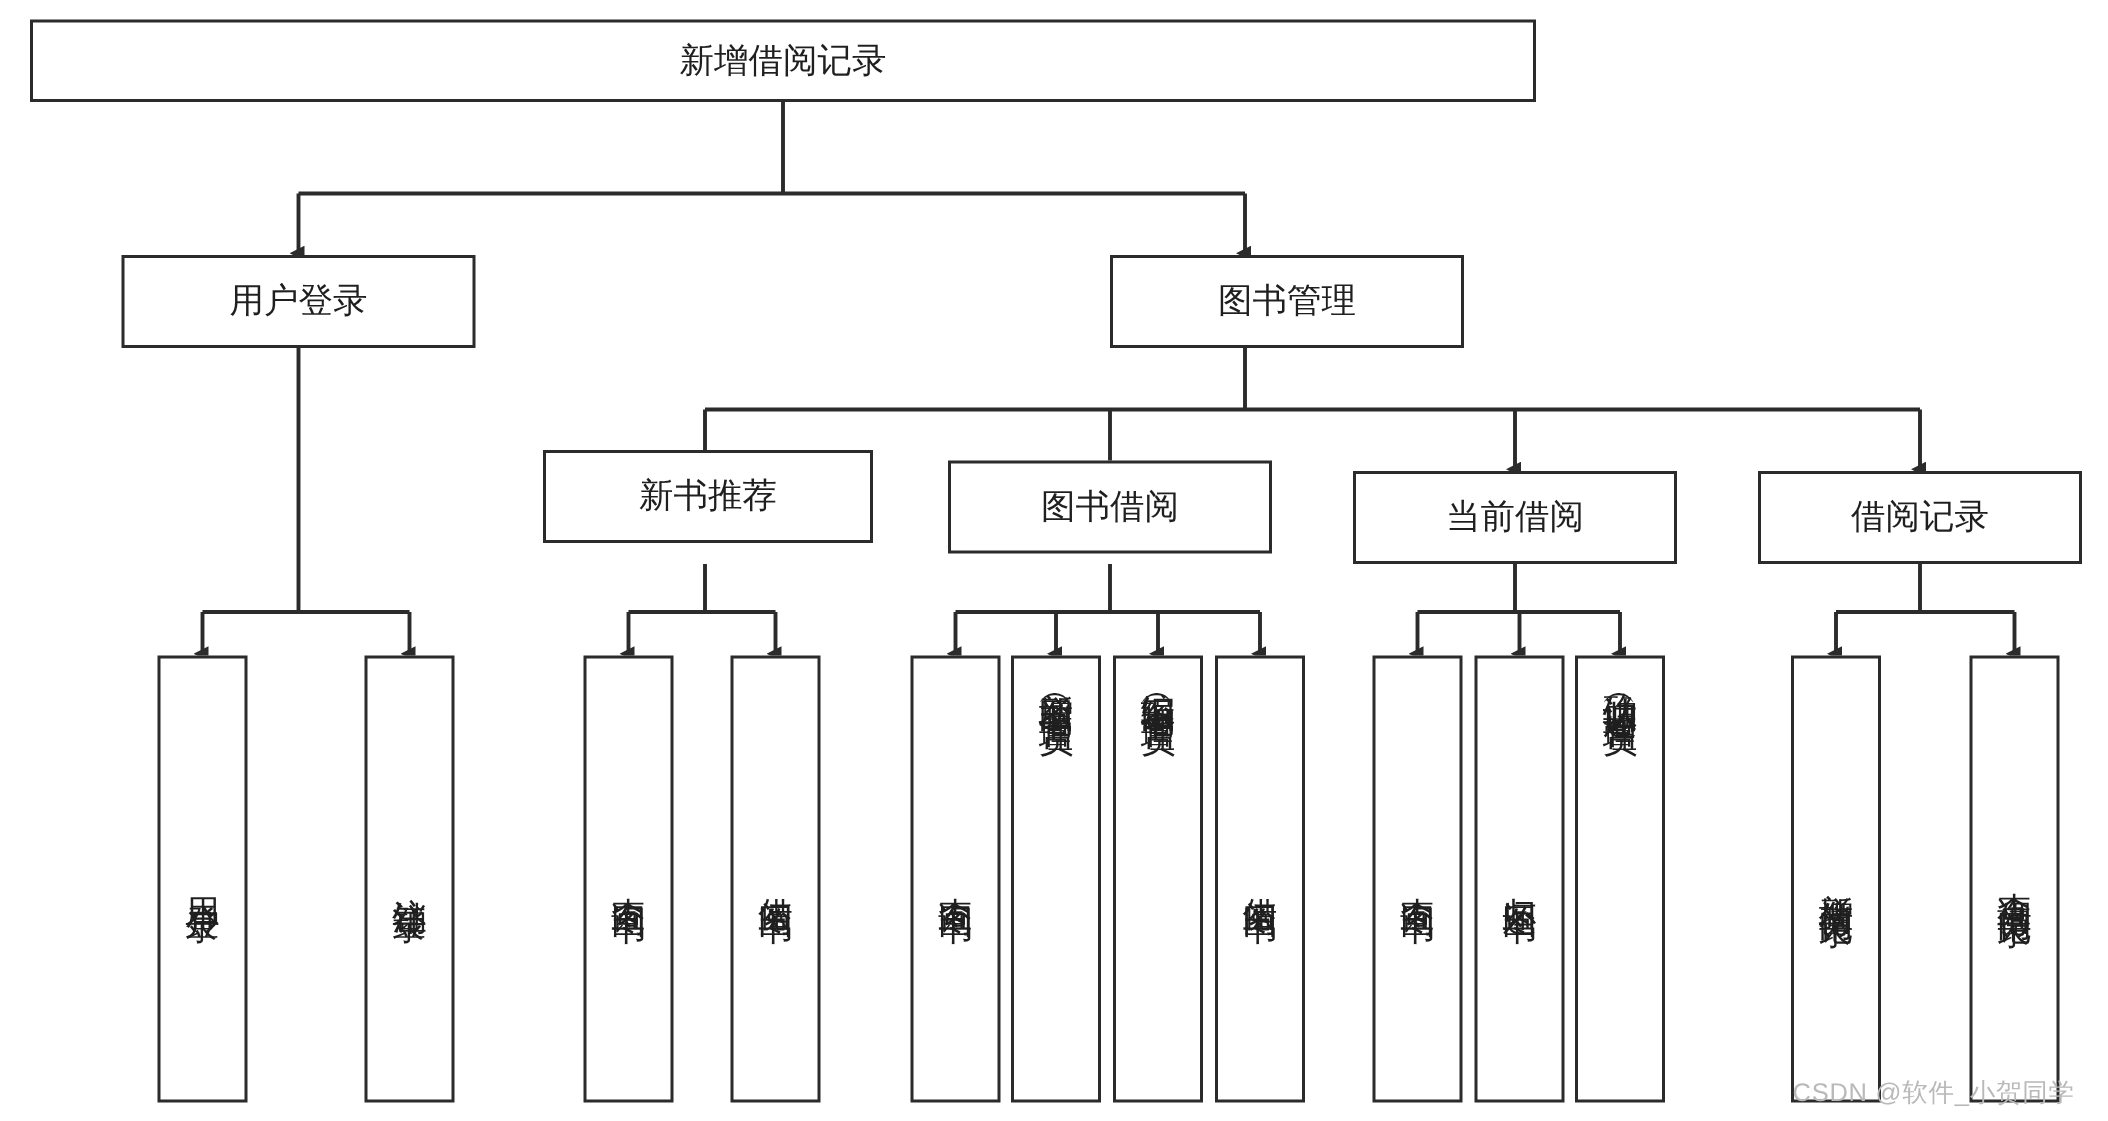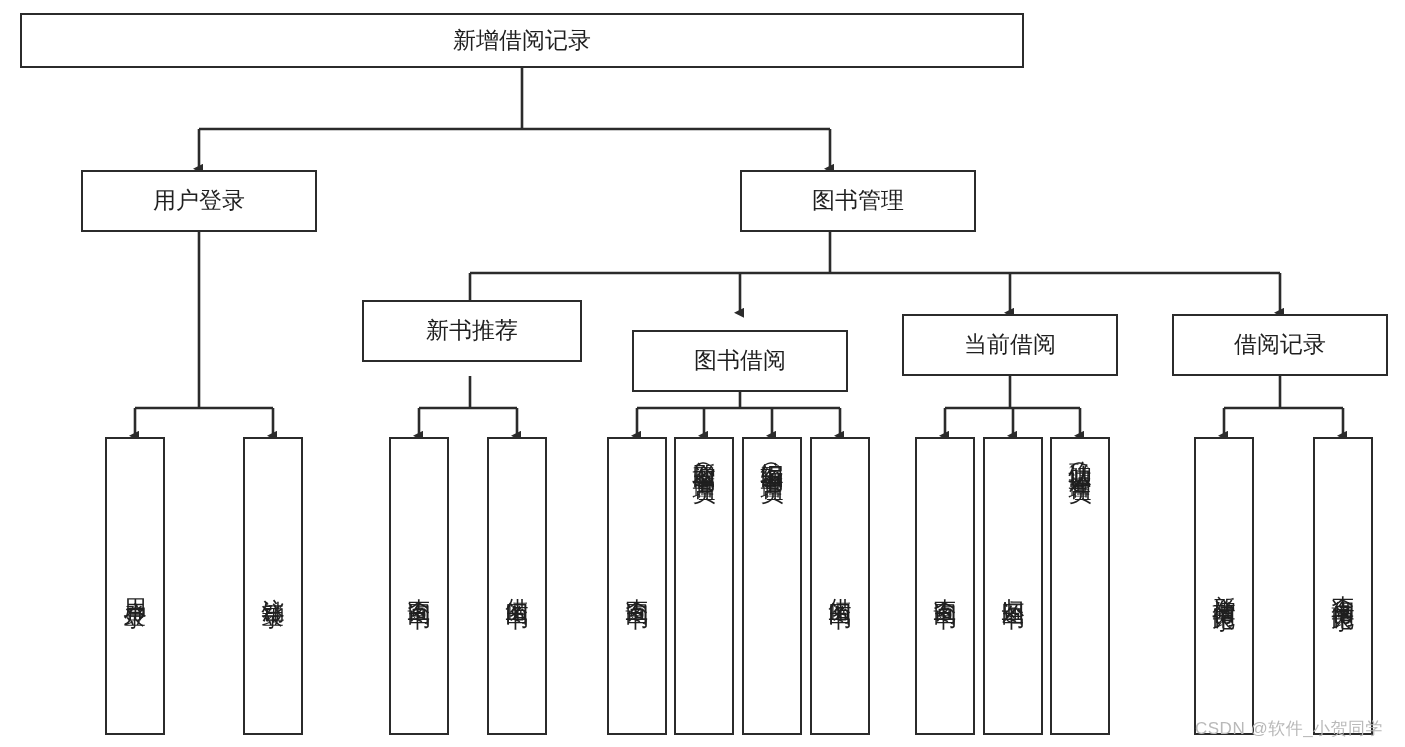--- a/index.html
+++ b/index.html
@@ -122,21 +122,21 @@
       </div>
       <div class="node horiz" style="left: 81px; top: 170px; width: 236px; height: 62px;">
         <span class="node-label">用户登录</span>
       </div>
       <div class="node horiz" style="left: 712px; top: 170px; width: 236px; height: 62px; margin-left: 28px;">
         <span class="node-label">图书管理</span>
       </div>
       <div class="node horiz" style="left: 362px; top: 300px; width: 220px; height: 62px;">
         <span class="node-label">新书推荐</span>
       </div>
-      <div class="node horiz" style="left: 632px; top: 330px; width: 216px; height: 62px;">
+      <div class="node horiz" style="left: 632px; top: 307px; width: 216px; height: 62px;">
         <span class="node-label">图书借阅</span>
       </div>
       <div class="node horiz" style="left: 902px; top: 314px; width: 216px; height: 62px;">
         <span class="node-label">当前借阅</span>
       </div>
       <div class="node horiz" style="left: 1172px; top: 314px; width: 216px; height: 62px;">
         <span class="node-label">借阅记录</span>
       </div>
       <div class="node vert centered" style="left: 105px; top: 437px; width: 60px; height: 298px;">
         <span class="node-label">用户登录</span>

